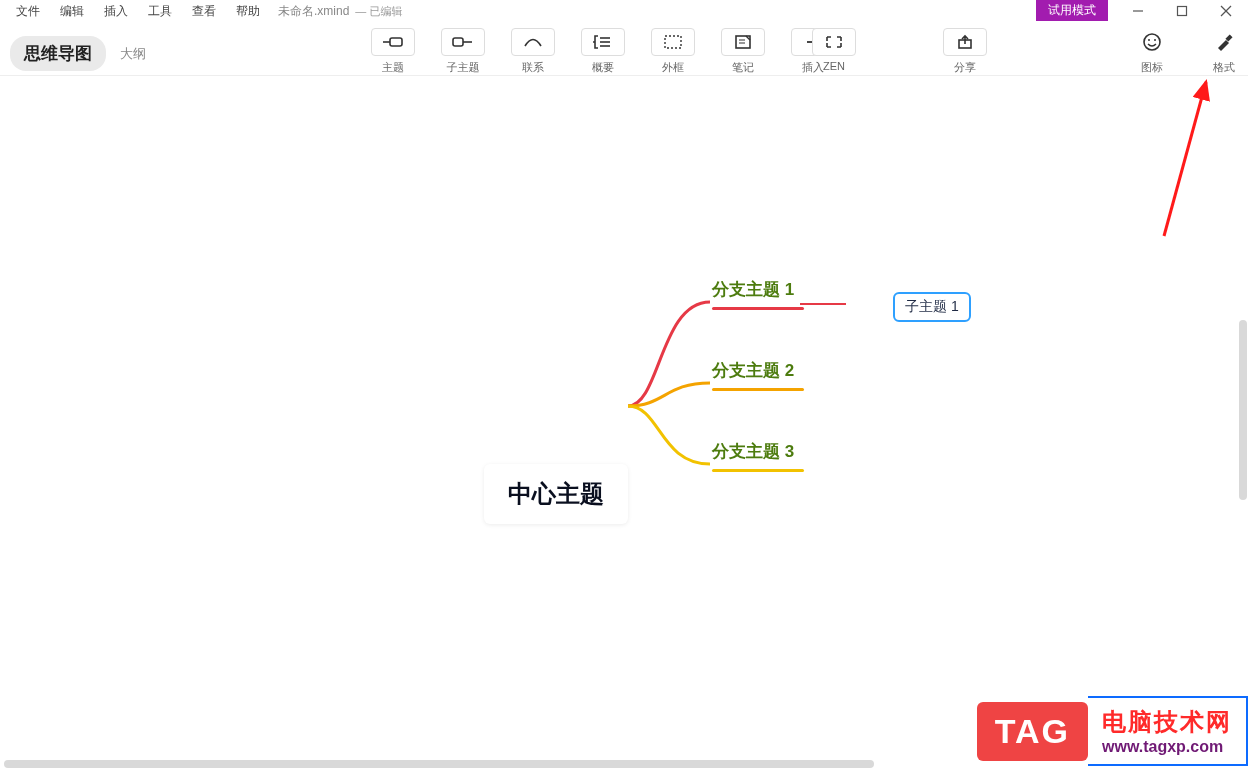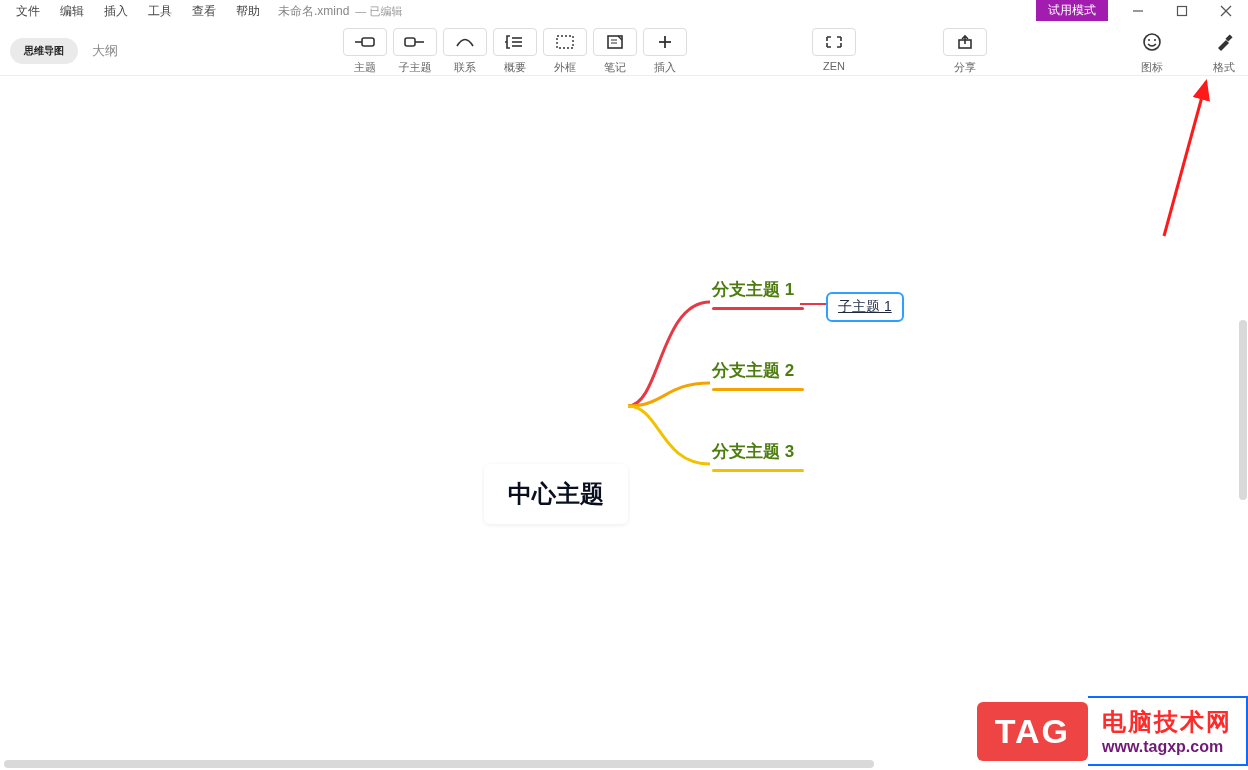--- a/index.html
+++ b/index.html
@@ -11,24 +11,24 @@
 .doc-title { margin-left: 8px; color: #888; font-size: 12px; }
 .doc-status { margin-left: 6px; color: #999; font-size: 11px; }
 
 .trial-badge { position:absolute; right:140px; top:0; background:#a21caf; color:#fff; font-size:12px; padding:2px 12px; }
 .win-controls { position:absolute; right:0; top:0; display:flex; height:22px; }
 .win-controls .wbtn { width:44px; display:flex; align-items:center; justify-content:center; color:#555; }
 
 
 .strip { height: 54px; display:flex; align-items:flex-start; padding: 6px 10px; position:relative; border-bottom:1px solid #eee; }
 .view-toggle { display:flex; align-items:center; margin-top:8px; }
-.view-toggle .pill { background:#eaeaea; border-radius:16px; padding:6px 14px; font-size:10px; font-weight:600; color:#222; }
+.view-toggle .pill { background:#eaeaea; border-radius:16px; padding:6px 14px; font-size:17px; font-weight:600; color:#222; }
 .view-toggle .plain { padding:6px 14px; font-size:13px; color:#888; }
 
-.toolbar { display:flex; gap:4px; margin-left:210px; }
+.toolbar { display:flex; gap:24px; margin-left:210px; }
 .tbtn { width:46px; display:flex; flex-direction:column; align-items:center; }
 .tbtn .ticon { width:44px; height:28px; border:1px solid #ddd; border-radius:4px; display:flex; align-items:center; justify-content:center; color:#333; background:#fff; }
 .tbtn .tlabel { font-size:11px; color:#666; margin-top:4px; }
 
 .toolbar-right { position:absolute; right:1px; top:6px; display:flex; gap:26px; }
 .toolbar-zen-share { position:absolute; right:260px; top:6px; display:flex; gap:85px; }
 
 
 .canvas { position:absolute; left:0; top:76px; right:0; bottom:12px; background:#fff; overflow:hidden; }
 
@@ -230,21 +230,21 @@
   </div>
   <div class="branch" style="left:712px; top:283px;">
     <span>分支主题 2</span>
     <span class="underline" style="background:#f4a300; width:92px;"></span>
   </div>
   <div class="branch" style="left:712px; top:364px;">
     <span>分支主题 3</span>
     <span class="underline" style="background:#f2c200; width:92px;"></span>
   </div>
 
-  <div class="subnode" style="left:826px; top:216px;text-decoration:underline;">子主题 1</div>
+  <div class="subnode" style="left:893px; top:216px;">子主题 1</div>
 
   <svg class="arrow-ann" viewBox="0 0 200 200">
     <defs>
         <marker id="ah" markerWidth="8" markerHeight="8" refX="6" refY="3" orient="auto">
           <path d="M0,0 L7,3 L0,6 Z" fill="#ff1a1a"></path>
         </marker>
       </defs>
     <line x1="150" y1="160" x2="192" y2="6" stroke="#ff1a1a" stroke-width="3" marker-end="url(#ah)"></line>
   </svg>
 </div>

